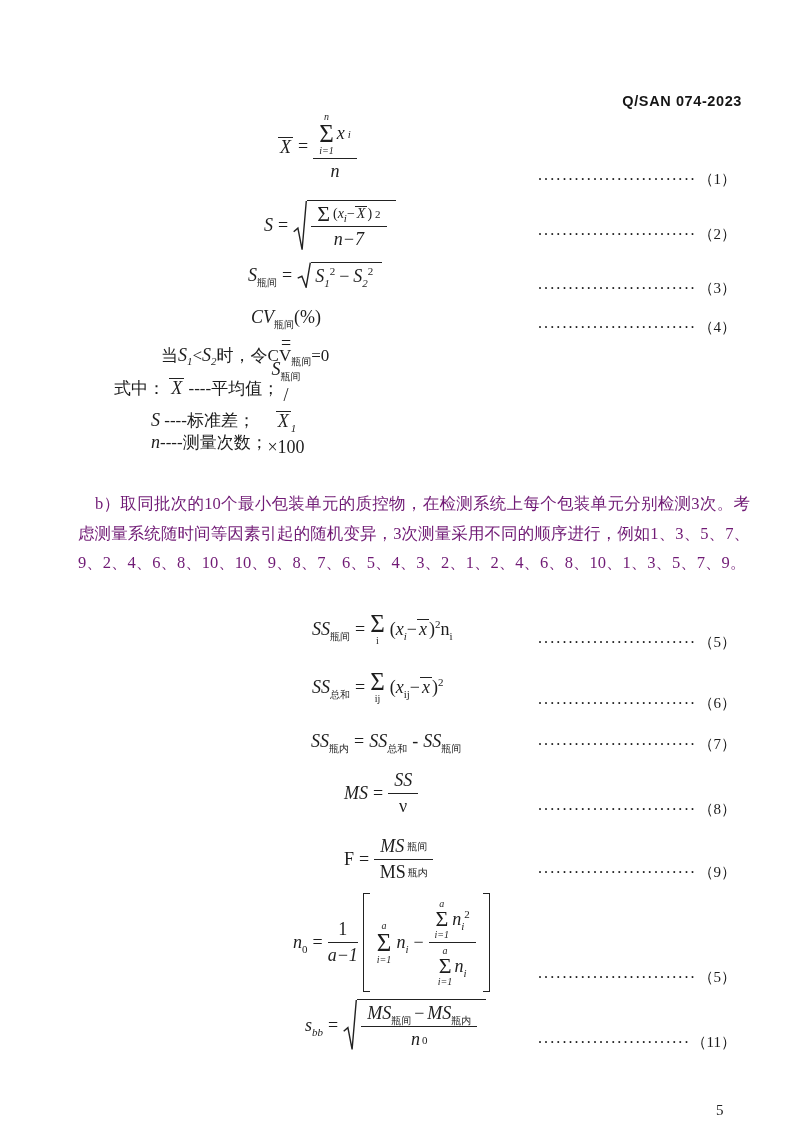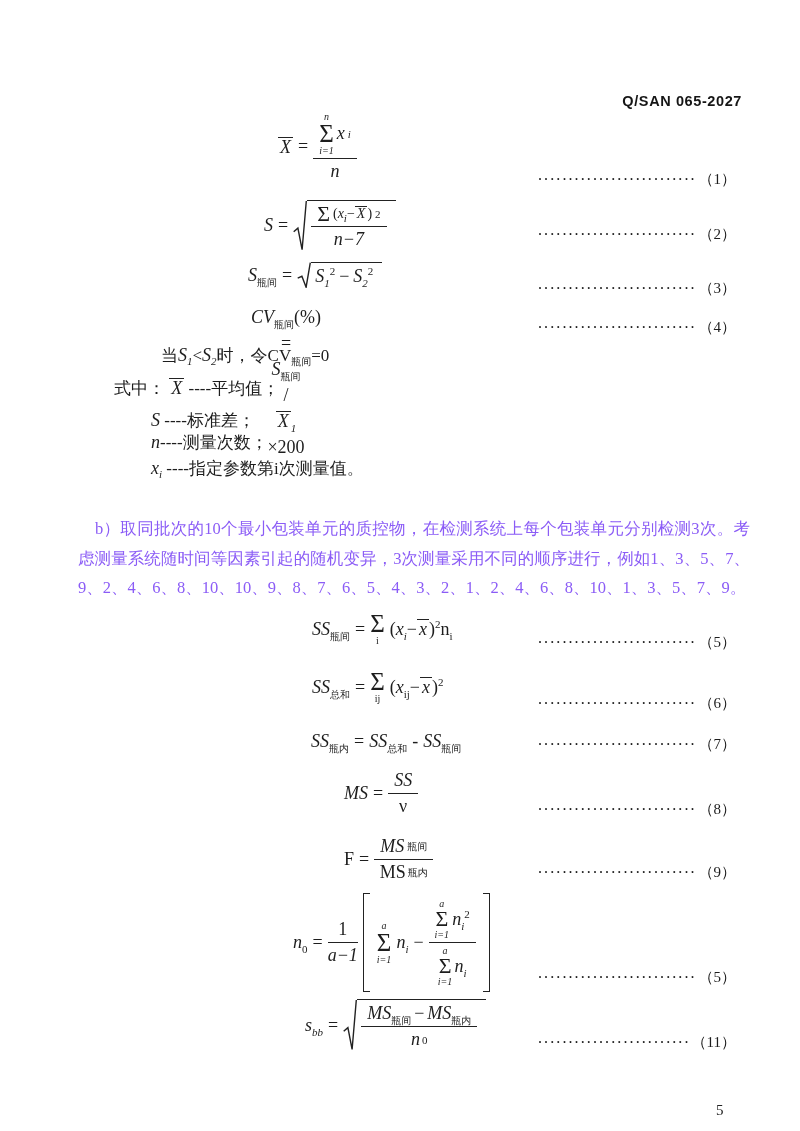--- a/index.html
+++ b/index.html
@@ -44,31 +44,31 @@
 
   
   .tail { position:absolute; left:538px; width:198px; display:flex; align-items:center; }
   .leader { flex:1; overflow:hidden; white-space:nowrap; font-size:12px; font-weight:700;
             letter-spacing:2.1px; color:#1d1d1d; }
   .eqno { margin-left:4px; font-size:15px; white-space:nowrap; color:#1d1d1d; }
 
   
   .tline { position:absolute; font-size:17px; white-space:nowrap; }
   .tline .msym { font-size:18px; }
-  .para { position:absolute; font-size:16.5px; line-height:29.5px; text-align:justify; color:#8b5cf6;margin-top:25px; }
+  .para { position:absolute; font-size:16.5px; line-height:29.5px; text-align:justify; color:#701a75; }
   .indent1 { text-indent:17px; }
   .rmath { font-size:17px; }
   .raise { vertical-align:2px; }
 </style>
 </head>
 <body>
 
 <div class="page">
 
-  <div class="hdr">Q/SAN 065-2027</div>
+  <div class="hdr">Q/SAN 074-2023</div>
 
   <div class="eq" style="left:278px; top:111px;">
     <span class="ovl it">X</span>
     <span>=</span>
     <span class="frac">
       <span class="fnum">
         <span class="sum">
           <span class="lim">n</span>
           <span class="sg">Σ</span>
           <span class="lim">i=1</span>
@@ -132,21 +132,21 @@
     <span class="leader">··························································</span>
     <span class="eqno">（3）</span>
   </div>
 
   <div class="eq" style="left:251px; top:307px;flex-direction:column;">
     <span><span class="it">CV</span><sub class="csub">瓶间</sub><span>(%)</span></span>
     <span>=</span>
     <span><span class="it">S</span><sub class="csub">瓶间</sub></span>
     <span>/</span>
     <span><span class="ovl it">X</span><sub>1</sub></span>
-    <span>×200</span>
+    <span>×100</span>
   </div>
   <div class="tail" style="top:318px;">
     <span class="leader">··························································</span>
     <span class="eqno">（4）</span>
   </div>
 
   <div class="tline" style="left:125px; top:344px;margin-left:36px;">
     <span>当</span><span class="it msym">S</span><sub>1</sub><span>&lt;</span><span class="it msym">S</span><sub>2</sub><span>时，令CV</span><sub class="csub">瓶间</sub><span>=0</span>
   </div>
 
@@ -154,24 +154,20 @@
     <span>式中：</span>
     <span class="ovl it msym">X</span>
     <span>----</span><span>平均值；</span>
   </div>
   <div class="tline" style="left:151px; top:409px;">
     <span class="it msym">S</span>
     <span>----</span><span>标准差；</span>
   </div>
   <div class="tline" style="left:151px; top:431px;">
     <span class="it msym">n</span><span>----</span><span>测量次数；</span>
-  </div>
-  <div class="tline" style="left:151px; top:457px;">
-    <span class="it msym">x</span><sub>i</sub>
-    <span>----</span><span>指定参数第i次测量值。</span>
   </div>
 
   <div class="para indent1" style="left:78px; top:489px; width:672px;">b）取同批次的10个最小包装单元的质控物，在检测系统上每个包装单元分别检测3次。考虑测量系统随时间等因素引起的随机变异，3次测量采用不同的顺序进行，例如1、3、5、7、9、2、4、6、8、10、10、9、8、7、6、5、4、3、2、1、2、4、6、8、10、1、3、5、7、9。</div>
 
 
   <div class="eq" style="left:312px; top:612px;">
     <span><span class="it">SS</span><sub class="csub">瓶间</sub></span>
     <span>=</span>
     <span class="sum">
         <span class="sg">Σ</span>

